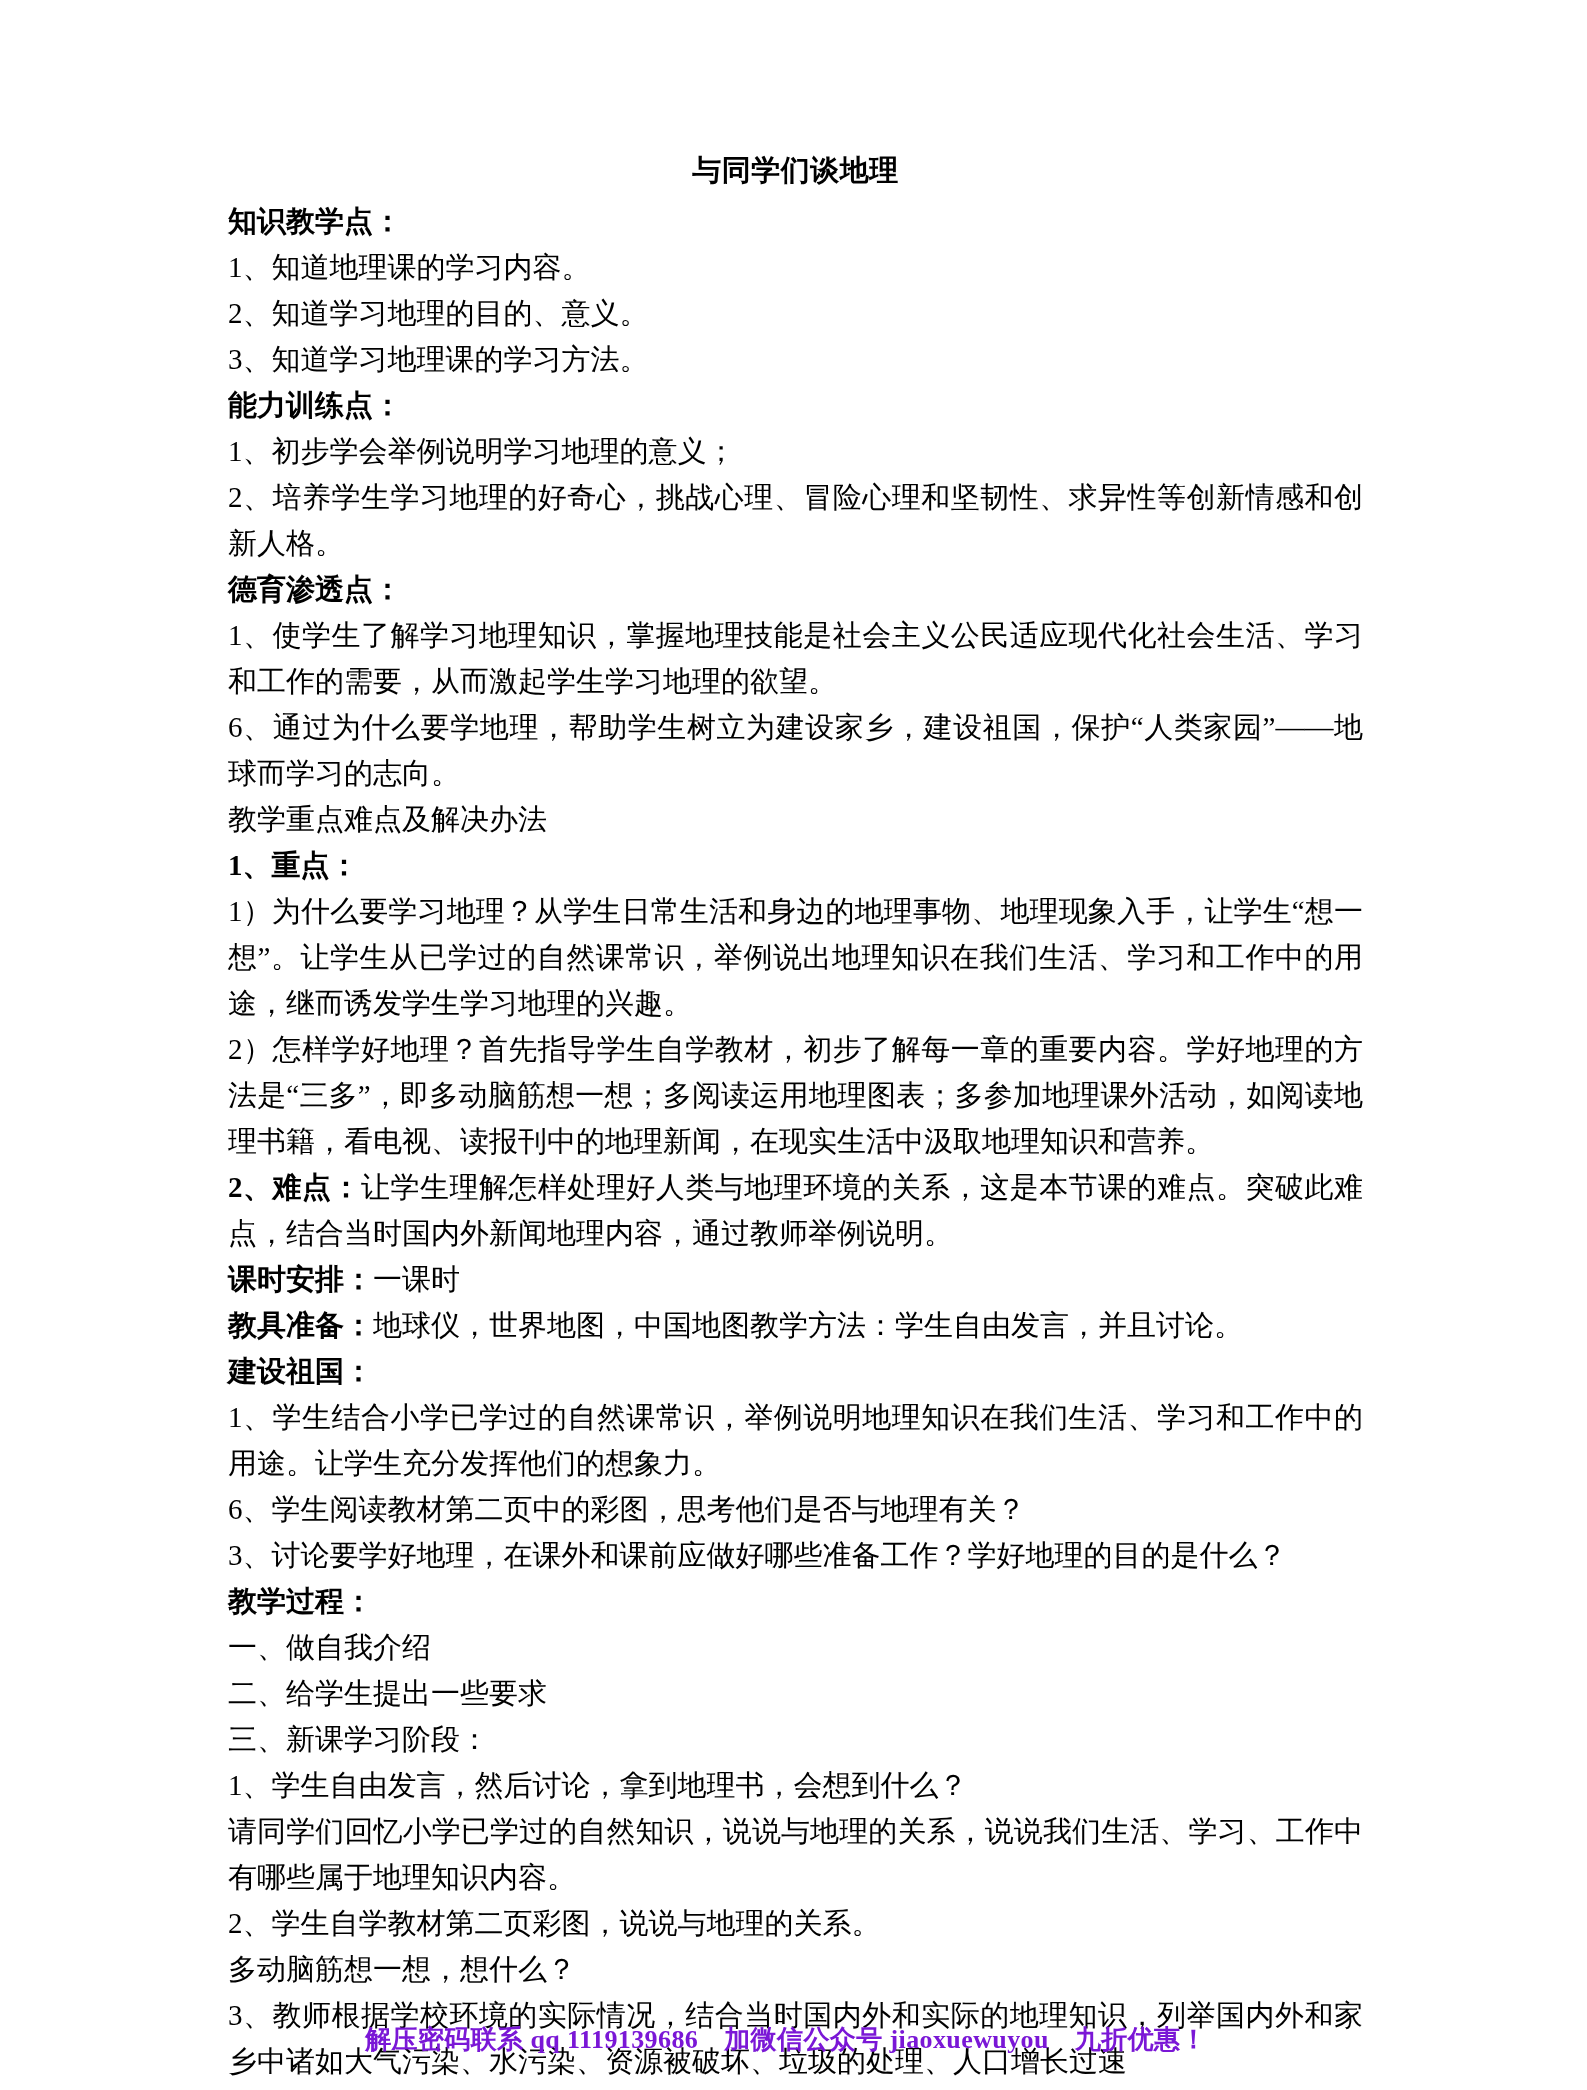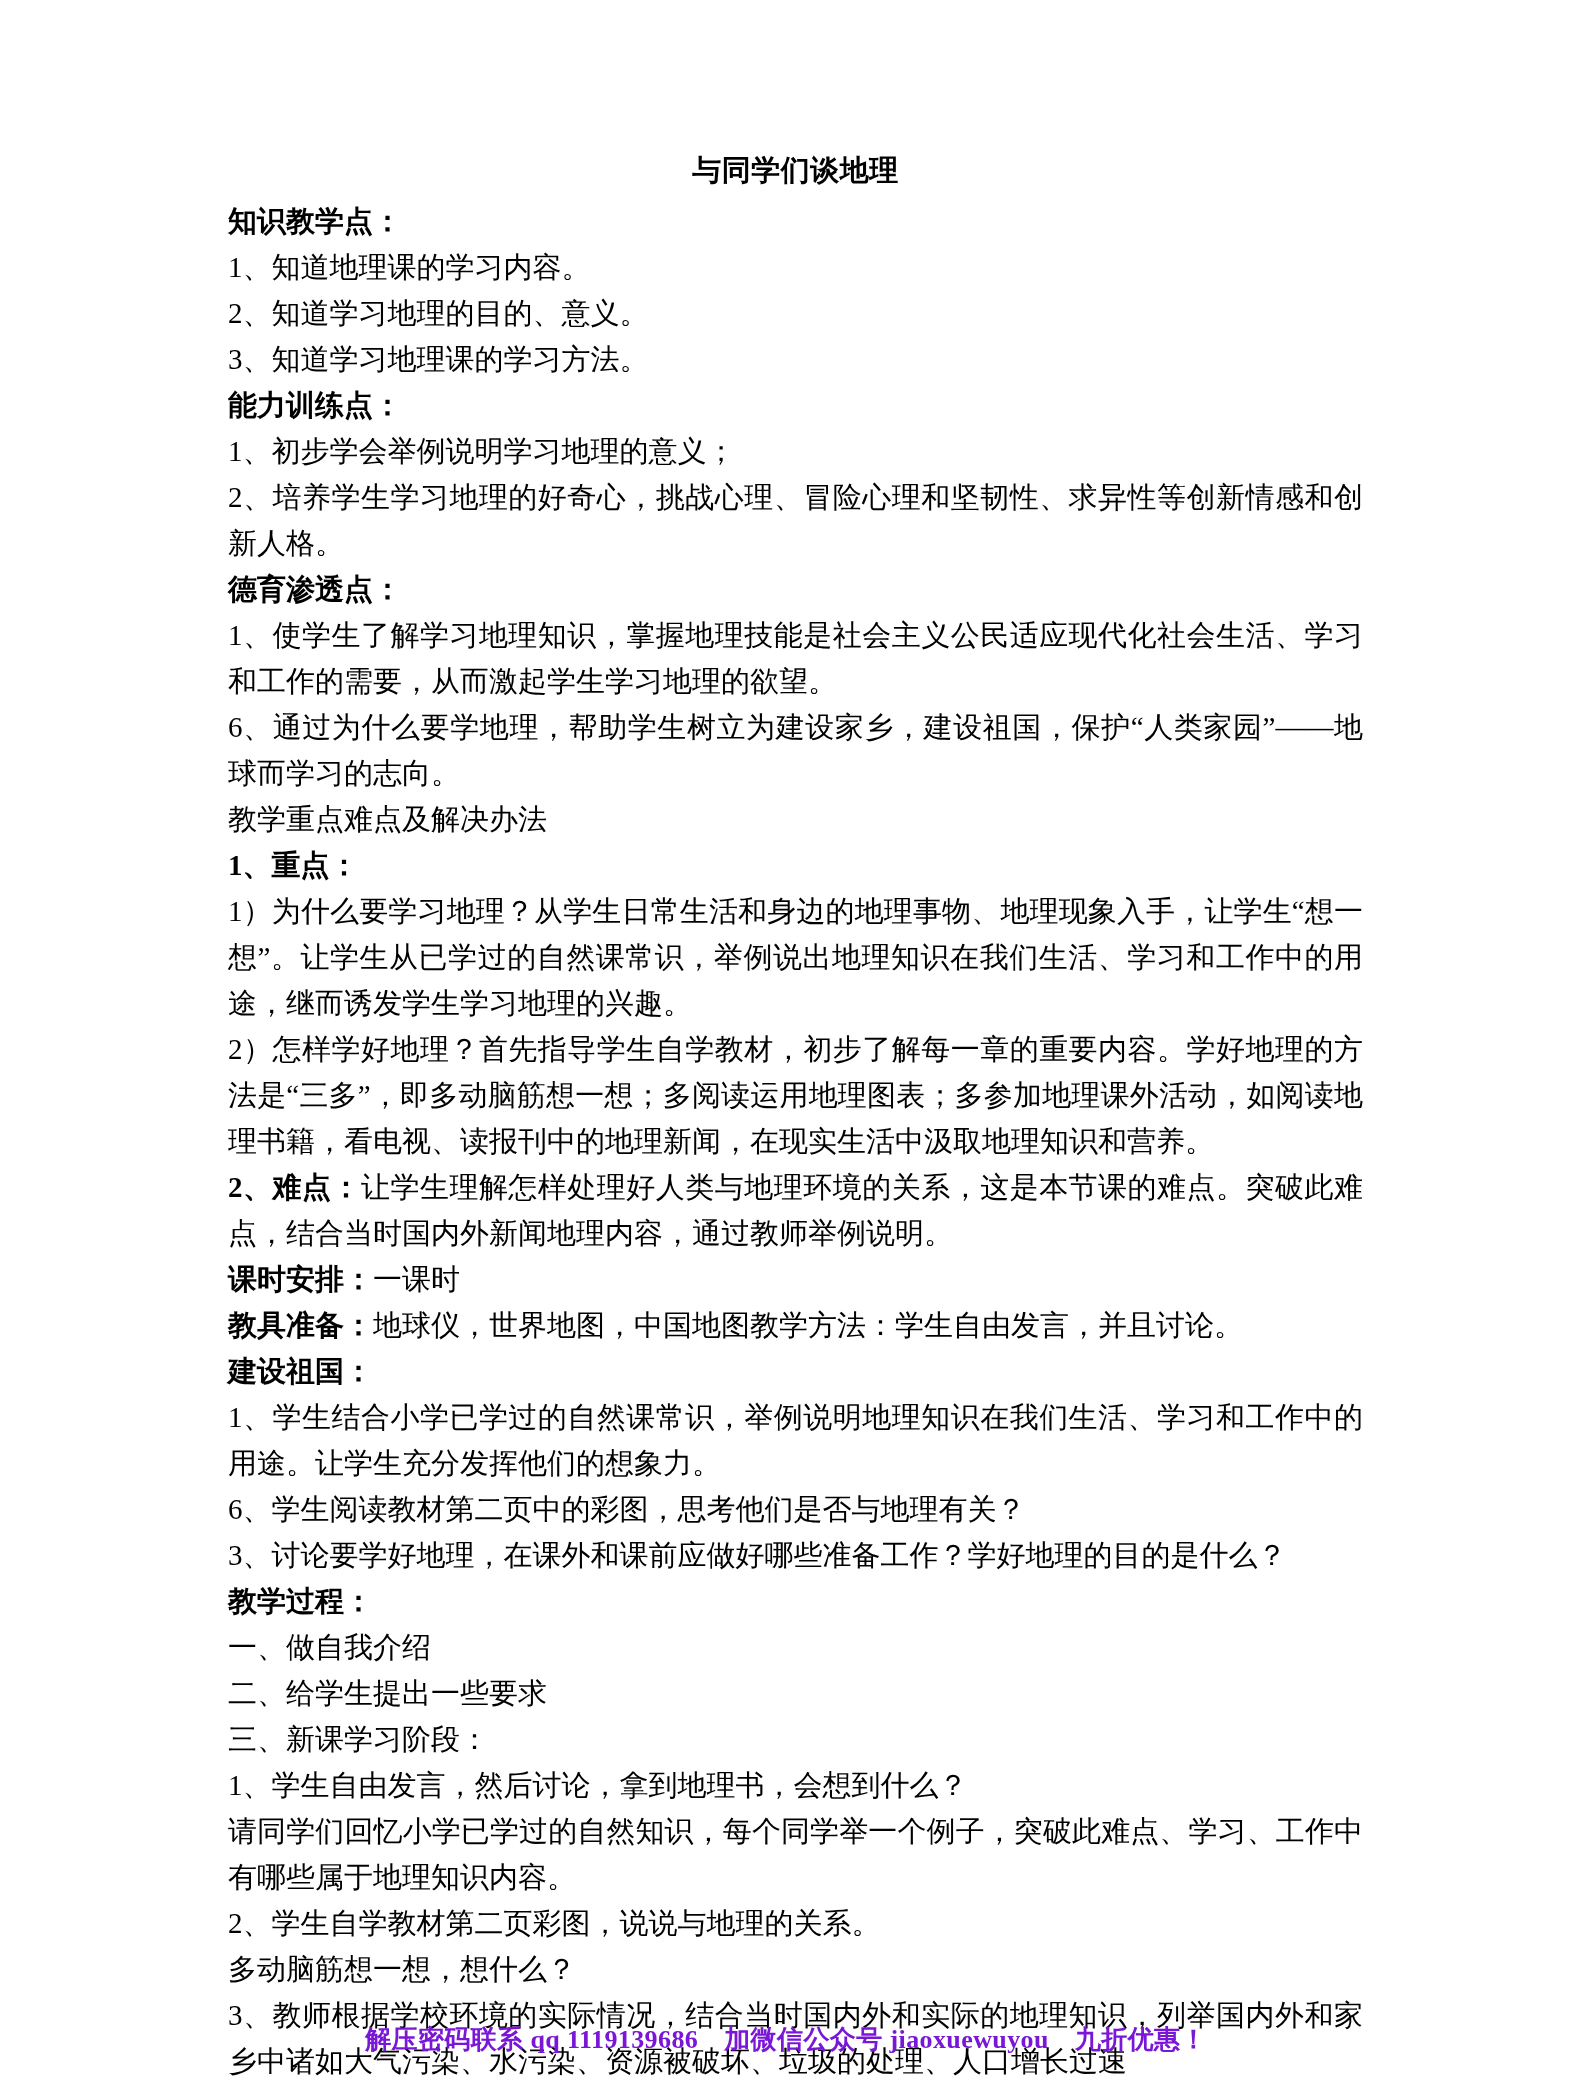--- a/index.html
+++ b/index.html
@@ -103,21 +103,21 @@
     <p class="para bold">建设祖国：</p>
     <p class="para">1、学生结合小学已学过的自然课常识，举例说明地理知识在我们生活、学习和工作中的用途。让学生充分发挥他们的想象力。</p>
     <p class="para">6、学生阅读教材第二页中的彩图，思考他们是否与地理有关？</p>
     <p class="para">3、讨论要学好地理，在课外和课前应做好哪些准备工作？学好地理的目的是什么？</p>
 
     <p class="para bold">教学过程：</p>
     <p class="para">一、做自我介绍</p>
     <p class="para">二、给学生提出一些要求</p>
     <p class="para">三、新课学习阶段：</p>
     <p class="para">1、学生自由发言，然后讨论，拿到地理书，会想到什么？</p>
-    <p class="para">请同学们回忆小学已学过的自然知识，每个同学举一个例子，突破此难点、学习、工作中有哪些属于地理知识内容。</p>
+    <p class="para">请同学们回忆小学已学过的自然知识，说说与地理的关系，说说我们生活、学习、工作中有哪些属于地理知识内容。</p>
     <p class="para">2、学生自学教材第二页彩图，说说与地理的关系。</p>
     <p class="para">多动脑筋想一想，想什么？</p>
     <p class="para">3、教师根据学校环境的实际情况，结合当时国内外和实际的地理知识，列举国内外和家乡中诸如大气污染、水污染、资源被破坏、垃圾的处理、人口增长过速</p>
 
   </div>
 
   <div class="footer-note">
     <span>解压密码联系 qq 1119139686</span><span class="gap"></span><span>加微信公众号 jiaoxuewuyou</span><span class="gap"></span><span>九折优惠！</span>
   </div>
 

